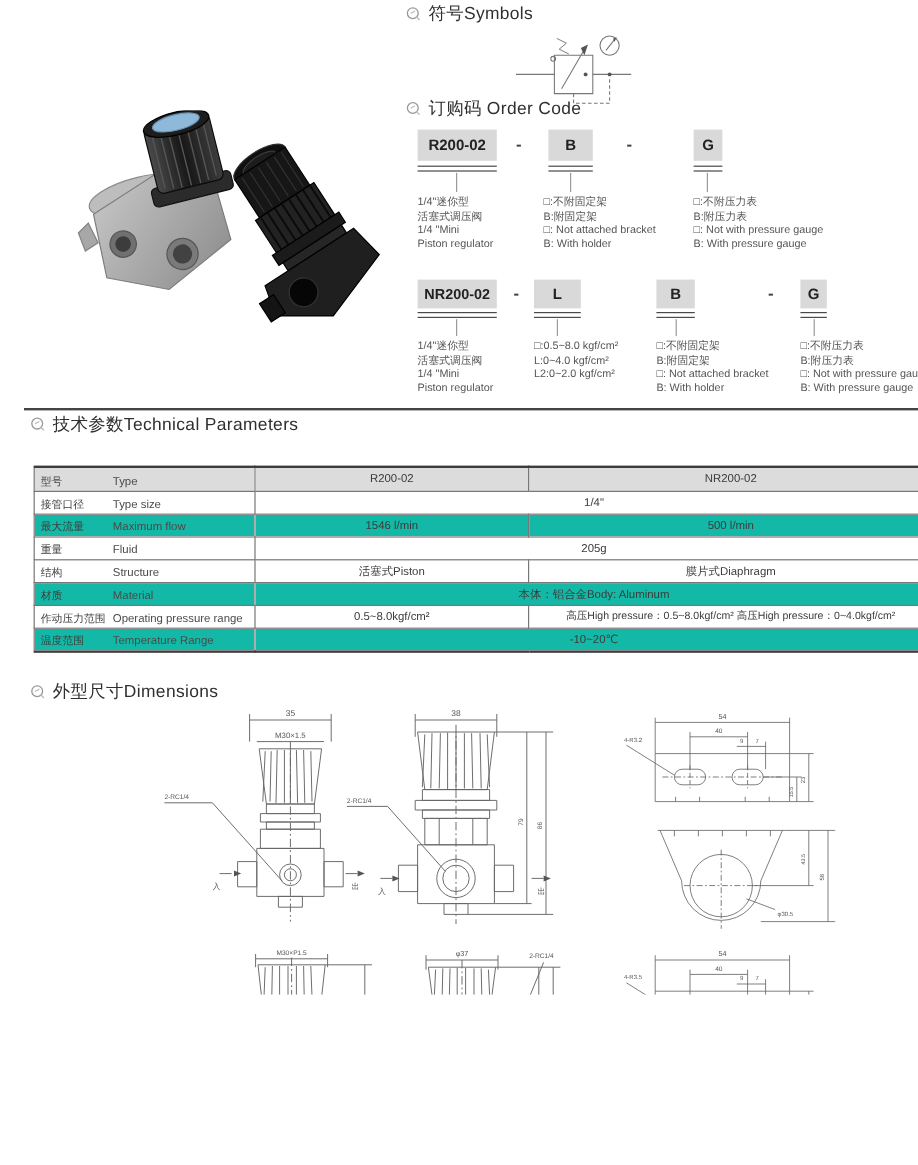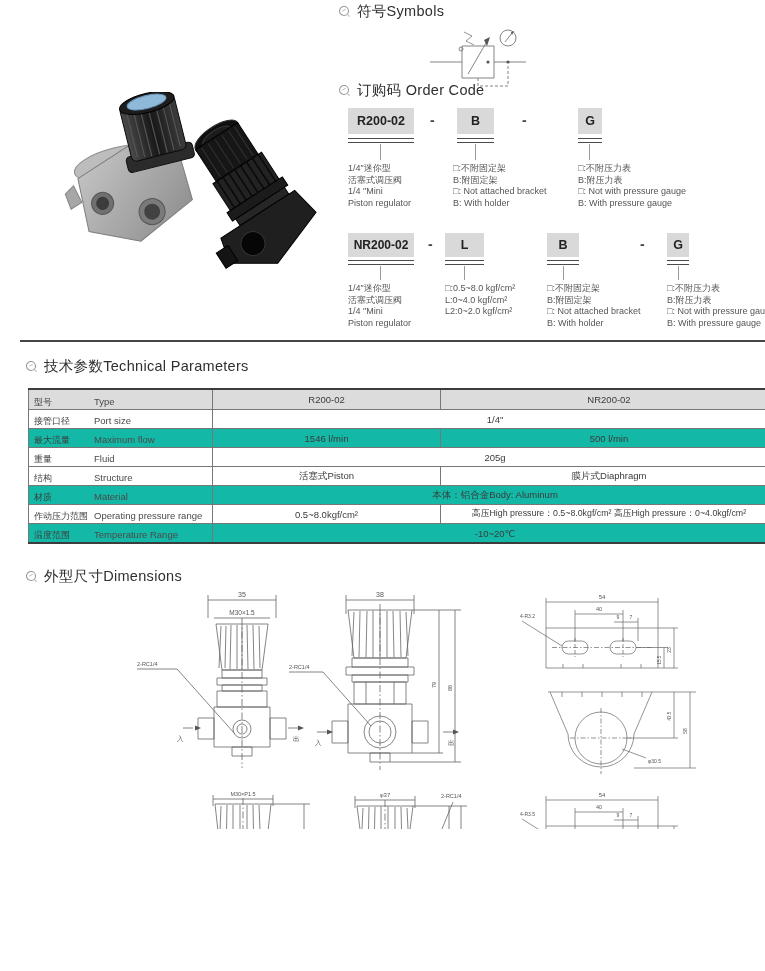--- a/index.html
+++ b/index.html
@@ -230,21 +230,21 @@
   </div>
   <div class="desc" style="left:647px;top:283px;">
     <div>□:不附压力表</div>
     <div>B:附压力表</div>
     <div>□: Not with pressure gauge</div>
     <div>B: With pressure gauge</div>
   </div>
 
   <div class="divider" style="top:340px;"></div>
 
-  <div class="sec" style="left:5px;top:357px;">
+  <div class="sec" style="left:5px;top:344px;">
     <svg width="13" height="13" viewBox="0 0 13 13">
       <circle cx="6" cy="6" r="4.5" fill="none" stroke="#999" stroke-width="1.1"></circle>
       <line x1="8.8" y1="8.8" x2="11.6" y2="11.6" stroke="#bbb" stroke-width="1.1"></line>
       <line x1="4.2" y1="6.2" x2="7.8" y2="4.2" stroke="#bbb" stroke-width="1"></line>
     </svg>
     <span>技术参数Technical Parameters</span>
   </div>
 
   <table class="tp">
     <colgroup>
@@ -252,21 +252,21 @@
         <col style="width:228px">
         <col style="width:337px">
       </colgroup>
     <tbody>
         <tr class="h">
       <th class="lab"><span class="zh">型号</span><span class="en">Type</span></th>
       <th class="val">R200-02</th>
       <th class="val">NR200-02</th>
     </tr>
     <tr>
-      <td class="lab"><span class="zh">接管口径</span><span class="en">Port size</span></td>
+      <td class="lab"><span class="zh">接管口径</span><span class="en">Type size</span></td>
       <td class="val" colspan="2">1/4"</td>
     </tr>
     <tr class="s">
       <td class="lab"><span class="zh">最大流量</span><span class="en">Maximum flow</span></td>
       <td class="val">1546 l/min</td>
       <td class="val">500 l/min</td>
     </tr>
     <tr>
       <td class="lab"><span class="zh">重量</span><span class="en">Fluid</span></td>
       <td class="val" colspan="2">205g</td>

